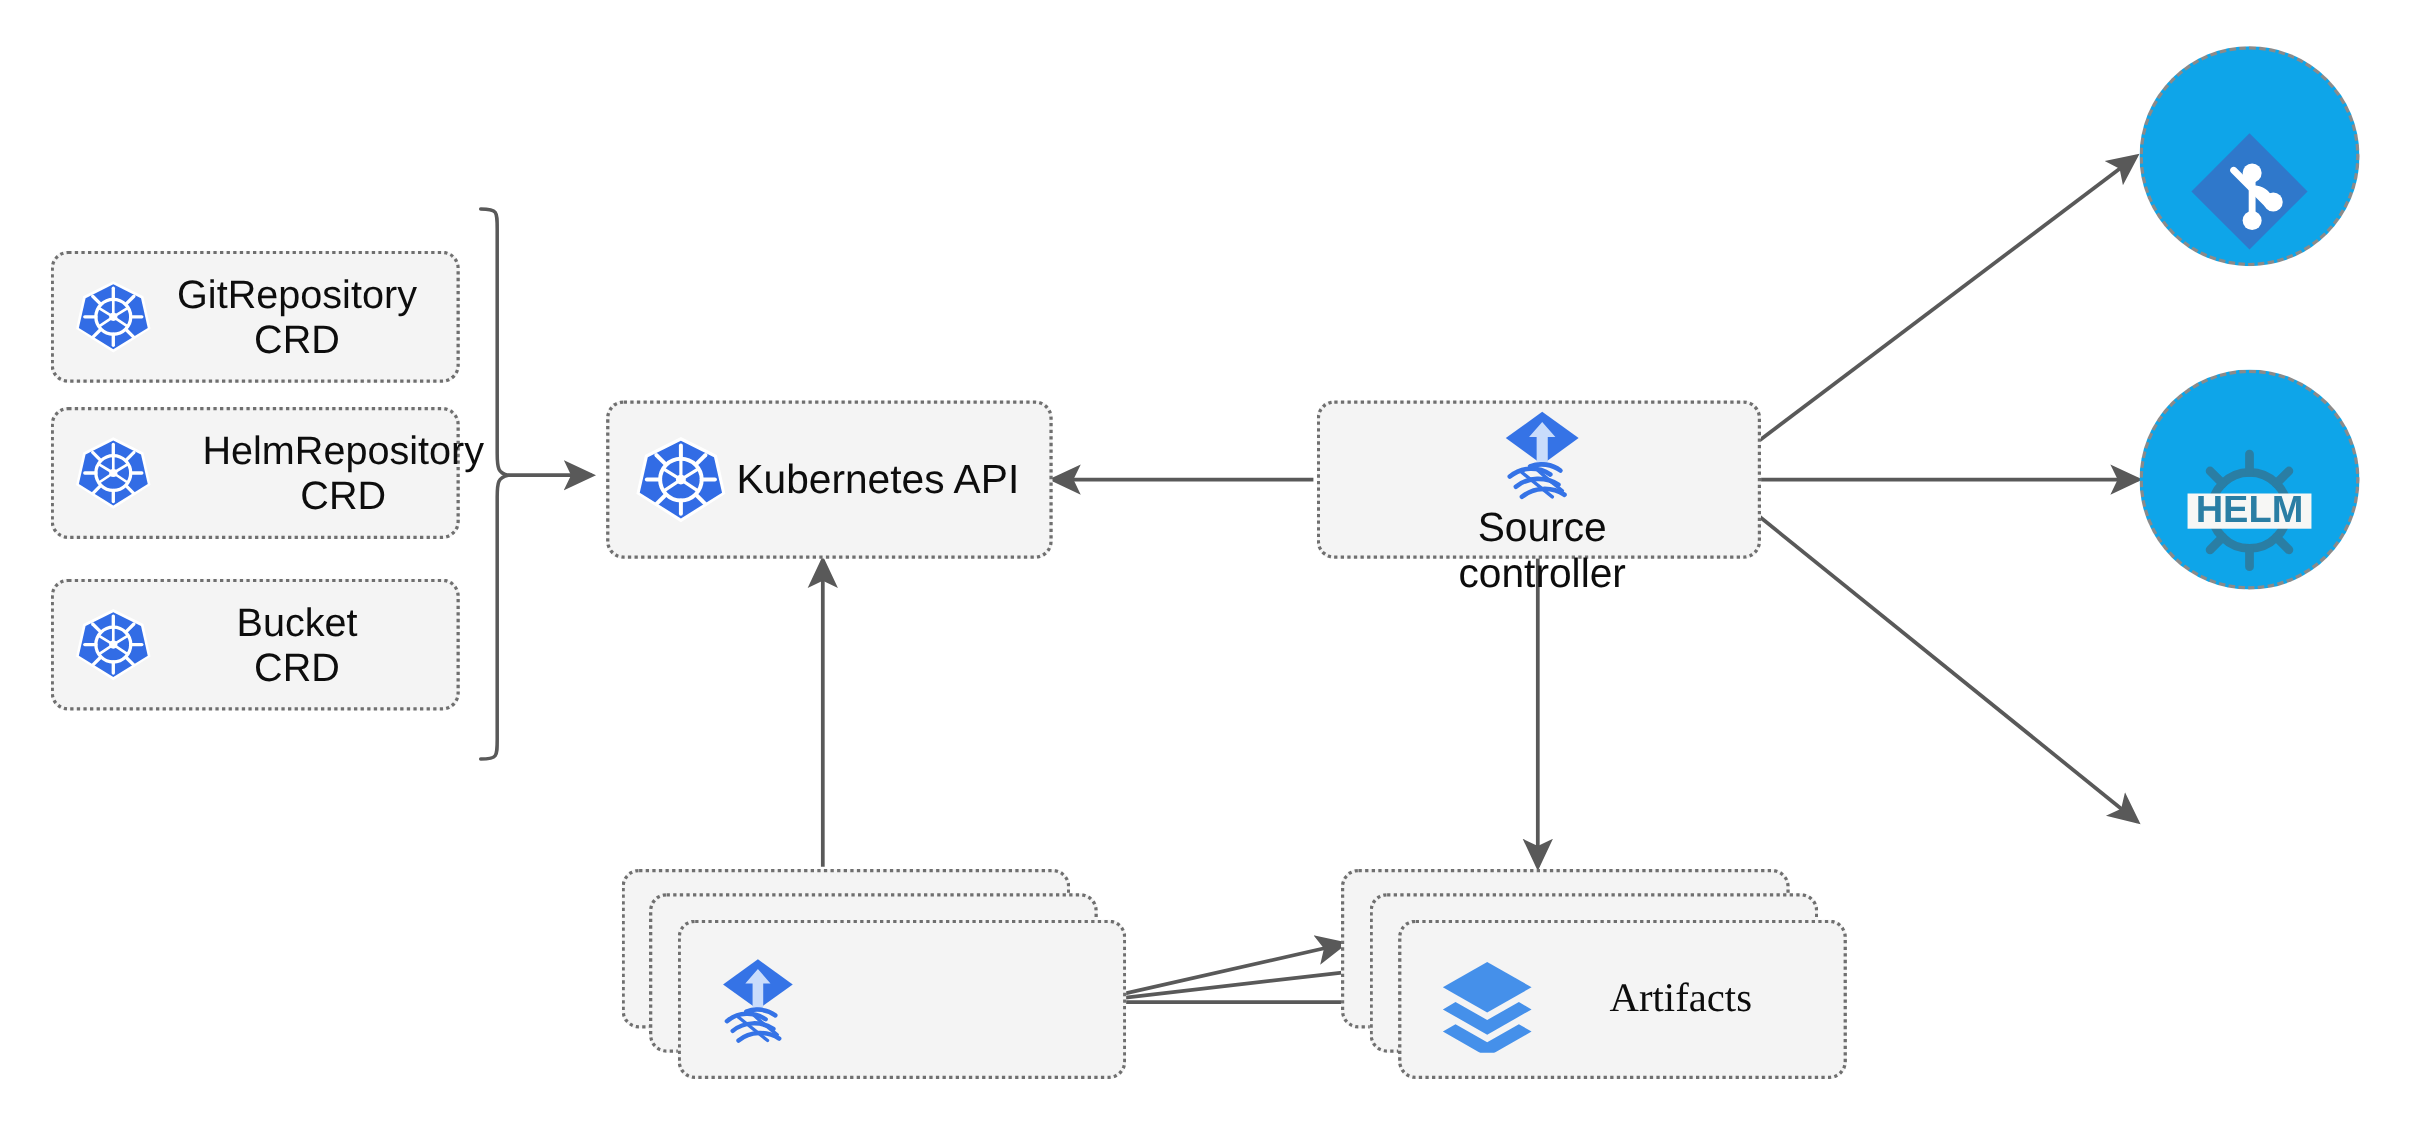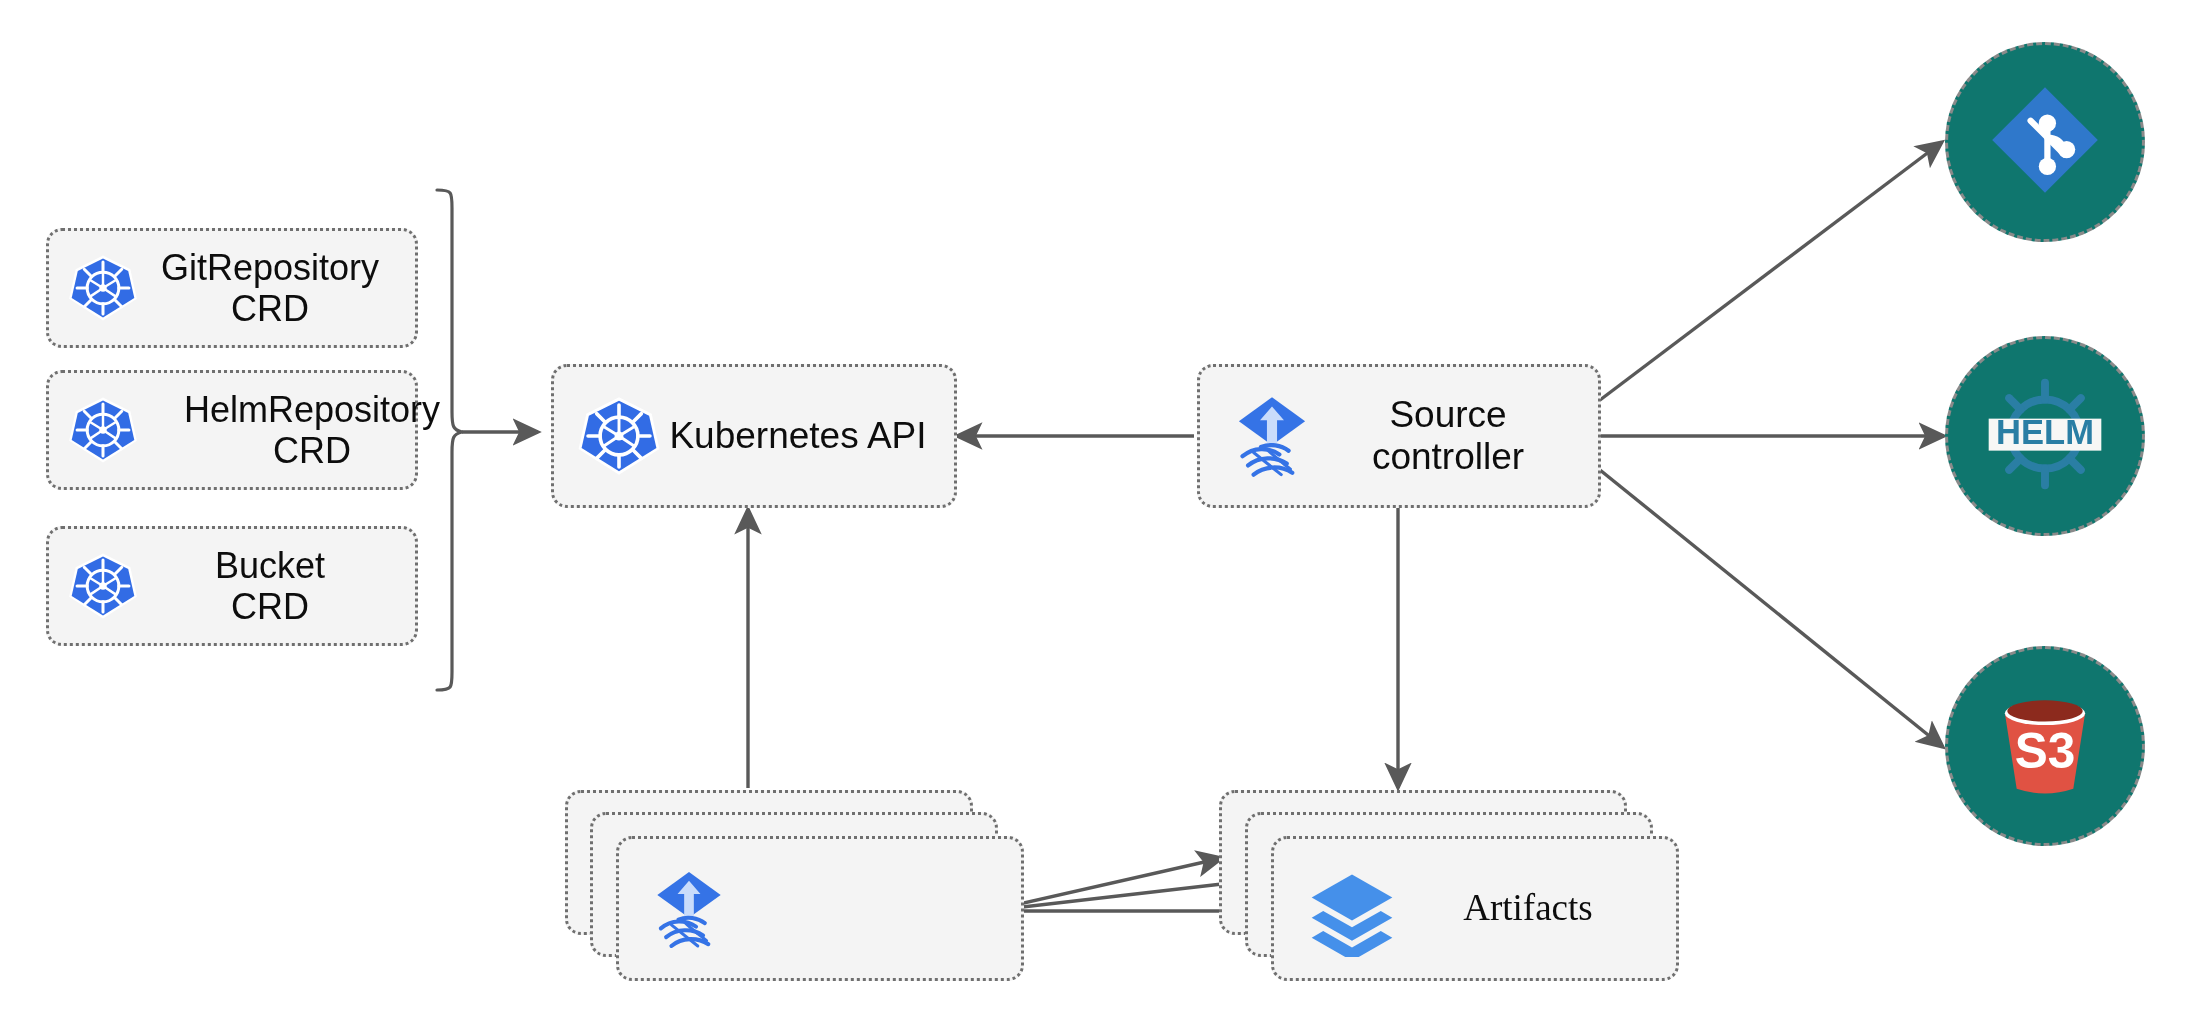--- a/index.html
+++ b/index.html
@@ -72,24 +72,24 @@
     padding: 0 14px 0 18px;
   }
   .crd .node-label { font-size: 36px; }
 
   
   .circle-node {
     position: absolute;
     width: 200px;
     height: 200px;
     border-radius: 50%;
-    background: #0f766e;
+    background: #0ea5e9;
     border: 3px dashed #8a8a8a;
     display: flex;
-    align-items: center;
+    align-items: flex-end;
     justify-content: center;
     box-sizing: border-box;
     z-index: 3;
   }
 </style>
 </head>
 <body>
 
 <div id="canvas">
 
@@ -241,21 +241,21 @@
           <line x1="50" y1="50" x2="68" y2="62"></line>
           <line x1="50" y1="50" x2="32" y2="62"></line>
           <line x1="50" y1="50" x2="32" y2="39"></line>
         </g>
         <circle cx="50" cy="50" r="5.2" fill="#ffffff"></circle>
       </svg>
     </span>
     <span class="node-label">Kubernetes API</span>
   </div>
 
-  <div class="node" style="left:1197px; top:364px; width:404px; height:144px; padding:0 20px 0 26px;">
+  <div class="node" style="left:1197px; top:364px; width:404px; height:144px; padding:0 20px 0 26px;flex-direction:column;">
     <span class="node-icon">
       <svg width="92" height="92" viewBox="0 0 100 100">
         <polygon points="50,8 86,34 50,60 14,34" fill="#3573e6"></polygon>
         <g fill="#c9dcfb">
           <polygon points="50,18 63,33 55.5,33 55.5,58 44.5,58 44.5,33 37,33"></polygon>
         </g>
         <g stroke="#3573e6" stroke-width="4.6" fill="none" stroke-linecap="round">
           <path d="M 18 72 C 30 62 46 62 58 70"></path>
           <path d="M 24 82 C 36 72 54 72 66 80"></path>
           <path d="M 30 92 C 42 82 60 82 72 90"></path>
@@ -337,24 +337,14 @@
           <line x1="69" y1="69" x2="78" y2="78"></line>
           <line x1="78" y1="22" x2="69" y2="31"></line>
           <line x1="31" y1="69" x2="22" y2="78"></line>
         </g>
         <rect x="6" y="38" width="88" height="25" fill="#f7f7f5"></rect>
         <text x="50" y="58" text-anchor="middle" font-family="Liberation Sans, sans-serif" font-size="27" font-weight="bold" fill="#2a7ea4">HELM</text>
       </svg>
     </span>
   </div>
 
-  <div class="circle-node" style="left:1945px; top:646px;">
-    <span>
-      <svg width="118" height="118" viewBox="0 0 100 100">
-        <path d="M 16 24 L 84 24 L 74 88 Q 50 96 26 88 Z" fill="#e05243"></path>
-        <ellipse cx="50" cy="24" rx="34" ry="10" fill="#ffffff"></ellipse>
-        <ellipse cx="50" cy="22" rx="32" ry="9" fill="#8c2a1d"></ellipse>
-        <text x="50" y="70" text-anchor="middle" font-family="Liberation Sans, sans-serif" font-size="42" font-weight="bold" fill="#ffffff">S3</text>
-      </svg>
-    </span>
-  </div>
 
 </div>
 
 </body></html>

